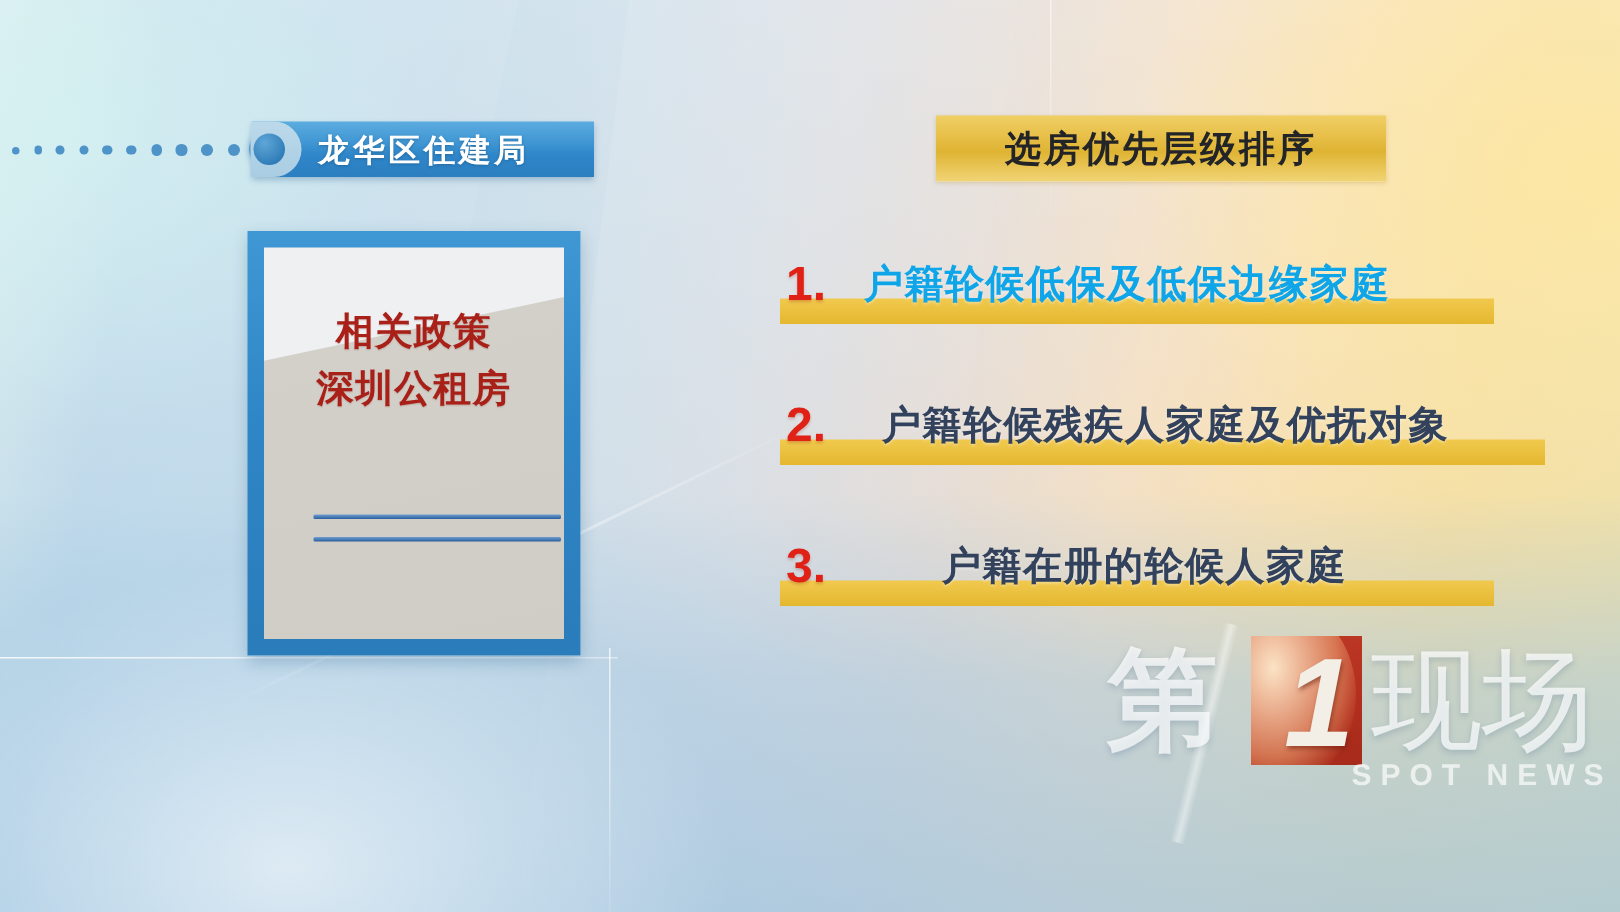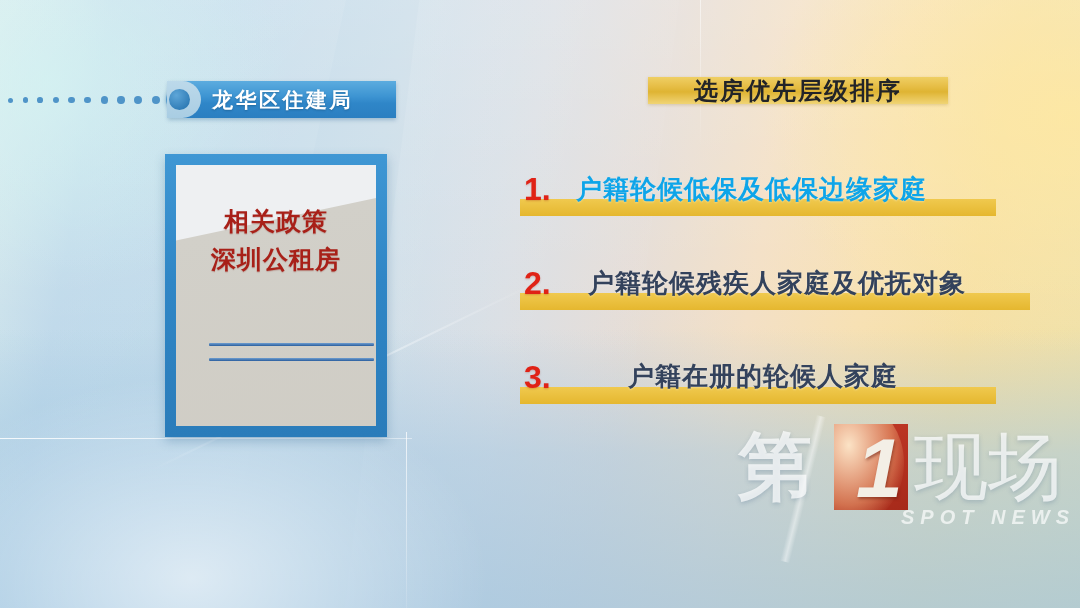--- a/index.html
+++ b/index.html
@@ -206,22 +206,22 @@
     left: 33px; width: 165px; height: 3px;
     background: linear-gradient(180deg, #6f9ed0, #2a5e9e);
     border-radius: 1px;
   }
   .doc-rule.r1 { top: 178px; }
   .doc-rule.r2 { top: 193px; }
 
   
   .title-band {
     position: absolute;
-    left: 648px; top: 77px;
-    width: 300px; height: 27px;
+    left: 624px; top: 77px;
+    width: 300px; height: 44px;
     background: linear-gradient(180deg, #efcf64 0%, #e8c04a 30%, #dfb433 55%, #e9c658 80%, #f0d475 100%);
     box-shadow: 0 1px 3px rgba(150,110,20,0.25);
   }
   .title-band-text {
     position: absolute;
     inset: 0;
     display: flex; align-items: center; justify-content: center;
     color: #222428;
     font-size: 24px;
     font-weight: bold;
@@ -314,21 +314,20 @@
     font-weight: normal;
     line-height: 78px;
     color: rgba(255,255,255,0.72);
     text-shadow: 0 2px 4px rgba(90,120,150,0.30);
     white-space: nowrap;
   }
   .logo-spot {
     position: absolute;
     left: 163px; top: 82px;
     font-size: 20px;
-    font-style: italic;
     font-weight: bold;
     letter-spacing: 6px;
     color: rgba(255,255,255,0.68);
     white-space: nowrap;
   }
   .logo-streak {
     position: absolute;
     left: 60px; top: -10px;
     width: 10px; height: 150px;
     background: linear-gradient(90deg, rgba(255,255,255,0.0), rgba(255,255,255,0.45), rgba(255,255,255,0.0));
@@ -398,21 +397,21 @@
         <div class="rank-text" style="left: 56px; color: #0ea5e9;">户籍轮候低保及低保边缘家庭</div>
       </div>
       <div class="rank-row">
         <div class="rank-hl" style="width: 510px; background: linear-gradient(rgb(240, 201, 78), rgb(229, 183, 47));"></div>
         <div class="rank-num" style="color: rgb(224, 34, 22);">2.</div>
         <div class="rank-text" style="left: 56px; color: rgb(51, 66, 92); margin-left: 12px;">户籍轮候残疾人家庭及优抚对象</div>
       </div>
       <div class="rank-row">
         <div class="rank-hl" style="width: 476px; background: linear-gradient(rgb(240, 201, 78), rgb(229, 183, 47));"></div>
         <div class="rank-num" style="color: rgb(224, 34, 22);">3.</div>
-        <div class="rank-text" style="left: 108px; color: rgb(51, 66, 92); font-family: Liberation Serif, serif;">户籍在册的轮候人家庭</div>
+        <div class="rank-text" style="left: 108px; color: rgb(51, 66, 92);">户籍在册的轮候人家庭</div>
       </div>
     </div>
 
   <div class="logo">
     <div class="logo-di">第</div>
     <div class="logo-box">
       <div class="logo-box-sheen"></div>
       <div class="logo-one">1</div>
     </div>
     <div class="logo-xc">现场</div>

